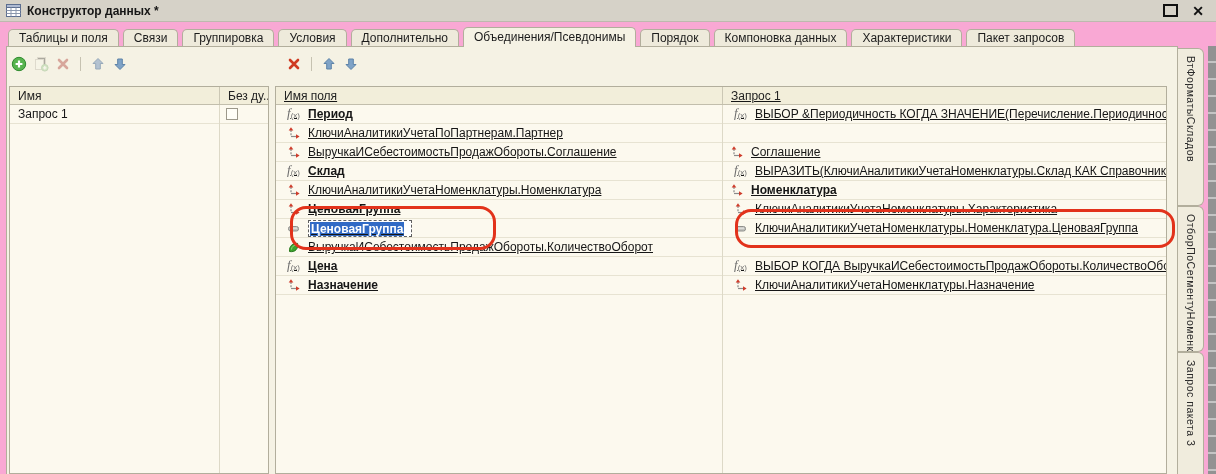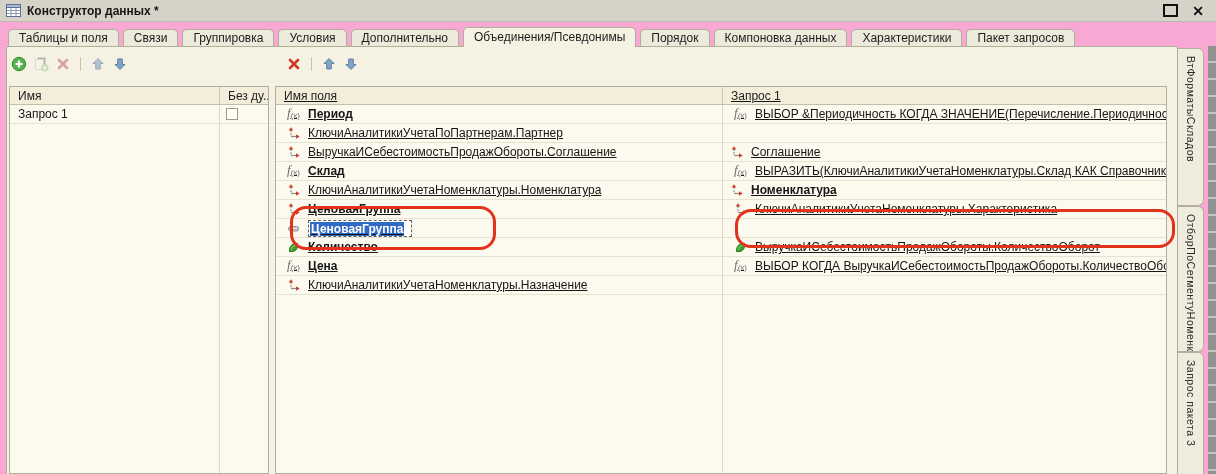--- a/index.html
+++ b/index.html
@@ -299,56 +299,67 @@
               <span class="ricon">
                 <svg width="13" height="13" viewBox="0 0 13 13">
                   <rect x="1.5" y="4.5" width="10" height="4.5" rx="2" fill="#c2c2be" stroke="#8f8f8b"></rect>
                   <rect x="3" y="5.6" width="7" height="1.2" fill="#e4e4e0"></rect>
                 </svg>
               </span>
               <span class="editbox">
                 <span class="seltext">ЦеноваяГруппа</span>
               </span>
             </div>
-          </div>
-          <div class="grow">
-            <div class="cell cname">
+            <div class="cell cval">
+              <span class="ricon">
+                <svg width="13" height="13" viewBox="0 0 13 13">
+                  <rect x="1.5" y="4.5" width="10" height="4.5" rx="2" fill="#c2c2be" stroke="#8f8f8b"></rect>
+                  <rect x="3" y="5.6" width="7" height="1.2" fill="#e4e4e0"></rect>
+                </svg>
+              </span>
+              <span>КлючиАналитикиУчетаНоменклатуры.Номенклатура.ЦеноваяГруппа</span>
+            </div>
+          </div>
+          <div class="grow">
+            <div class="cell cval">
               <span class="ricon">
                 <svg width="13" height="13" viewBox="0 0 13 13">
                   <path d="M2.5 10.5 C2 5.5 5.5 1.8 10.6 2.4 C11.6 7.6 8 11.6 2.5 10.5 Z" fill="#3ba32c" stroke="#2a7a1f"></path>
                   <path d="M4.5 8.5 C4.5 6 6.5 4.2 9 4.2" stroke="#8fd67f" stroke-width="1" fill="none"></path>
                 </svg>
               </span>
-              <span class="bold">Количество</span>
-            </div>
-            <div class="cell cval">
-              <span class="ricon">
-                <svg width="13" height="13" viewBox="0 0 13 13">
-                  <path d="M2.5 10.5 C2 5.5 5.5 1.8 10.6 2.4 C11.6 7.6 8 11.6 2.5 10.5 Z" fill="#3ba32c" stroke="#2a7a1f"></path>
-                  <path d="M4.5 8.5 C4.5 6 6.5 4.2 9 4.2" stroke="#8fd67f" stroke-width="1" fill="none"></path>
-                </svg>
-              </span>
               <span>ВыручкаИСебестоимостьПродажОбороты.КоличествоОборот</span>
             </div>
           </div>
           <div class="grow">
             <div class="cell cname">
               <span class="ricon">
                 <span class="i-fx">f<i>(x)</i></span>
               </span>
               <span class="bold">Цена</span>
             </div>
             <div class="cell cval">
               <span class="ricon">
                 <span class="i-fx">f<i>(x)</i></span>
               </span>
               <span>ВЫБОР КОГДА ВыручкаИСебестоимостьПродажОбороты.КоличествоОбор...</span>
             </div>
           </div>
           <div class="grow">
+            <div class="cell cname">
+              <span class="ricon">
+                <svg width="13" height="13" viewBox="0 0 13 13">
+                  <path d="M4 3 V9.5" stroke="#8a8a8a" stroke-width="1.2" stroke-dasharray="2 1.3" fill="none"></path>
+                  <path d="M4 9.5 H9" stroke="#8a8a8a" stroke-width="1.2" fill="none"></path>
+                  <path d="M4 0.2 L6.3 3.4 H1.7 Z" fill="#cf3b2a"></path>
+                  <path d="M12.6 9.5 L9 7.2 V11.8 Z" fill="#cf3b2a"></path>
+                </svg>
+              </span>
+              <span class="bold">Назначение</span>
+            </div>
             <div class="cell cval">
               <span class="ricon">
                 <svg width="13" height="13" viewBox="0 0 13 13">
                   <path d="M4 3 V9.5" stroke="#8a8a8a" stroke-width="1.2" stroke-dasharray="2 1.3" fill="none"></path>
                   <path d="M4 9.5 H9" stroke="#8a8a8a" stroke-width="1.2" fill="none"></path>
                   <path d="M4 0.2 L6.3 3.4 H1.7 Z" fill="#cf3b2a"></path>
                   <path d="M12.6 9.5 L9 7.2 V11.8 Z" fill="#cf3b2a"></path>
                 </svg>
               </span>
               <span>КлючиАналитикиУчетаНоменклатуры.Назначение</span>

